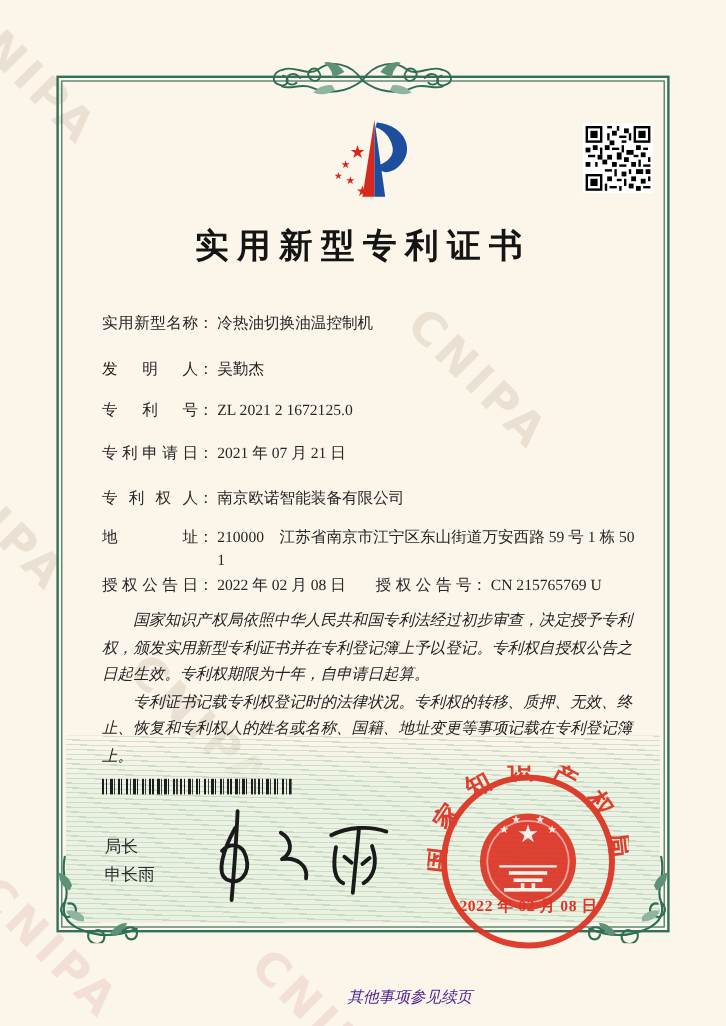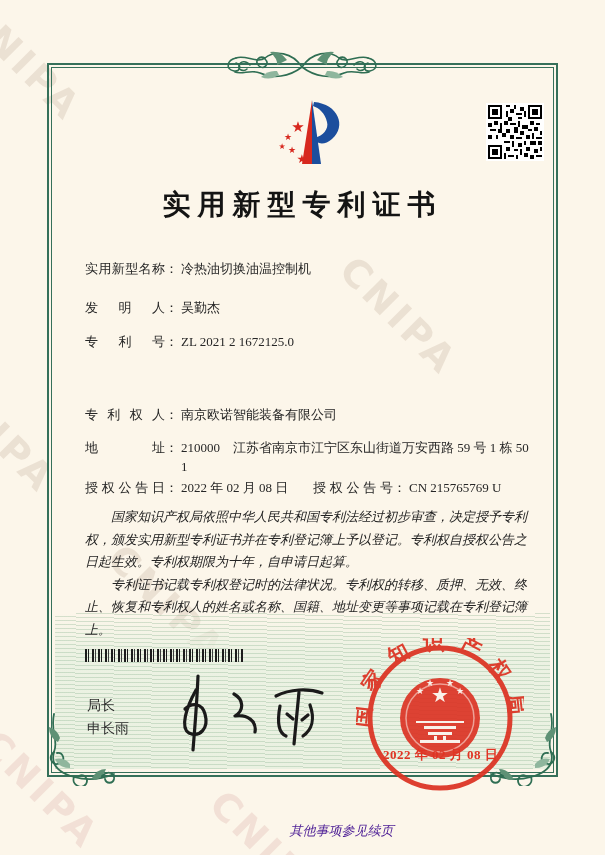--- a/index.html
+++ b/index.html
@@ -228,20 +228,23 @@
 
   <div class="field-row" style="top:298px;">
     <span class="lbl">发明人</span><span class="colon">：</span><span class="val">吴勤杰</span>
   </div>
   <div class="field-row" style="top:259px;">
     <span class="lbl">实用新型名称</span><span class="colon">：</span><span class="val">冷热油切换油温控制机</span>
   </div>
   <div class="field-row" style="top:332px;">
     <span class="lbl">专利号</span><span class="colon">：</span><span class="val">ZL 2021 2 1672125.0</span>
   </div>
+  <div class="field-row" style="top:368px;">
+    <span class="lbl">专利申请日</span><span class="colon">：</span><span class="val">2021 年 07 月 21 日</span>
+  </div>
   <div class="field-row" style="top:405px;">
     <span class="lbl">专利权人</span><span class="colon">：</span><span class="val">南京欧诺智能装备有限公司</span>
   </div>
   <div class="field-row" style="top:438px;">
     <span class="lbl">地址</span><span class="colon">：</span><span class="val addr">210000　江苏省南京市江宁区东山街道万安西路 59 号 1 栋 501</span>
   </div>
   <div class="field-row" style="top:478px;">
     <span class="grant-left">
       <span class="lbl">授权公告日</span><span class="colon">：</span><span class="val">2022 年 02 月 08 日</span>
     </span><span class="grant-right">

